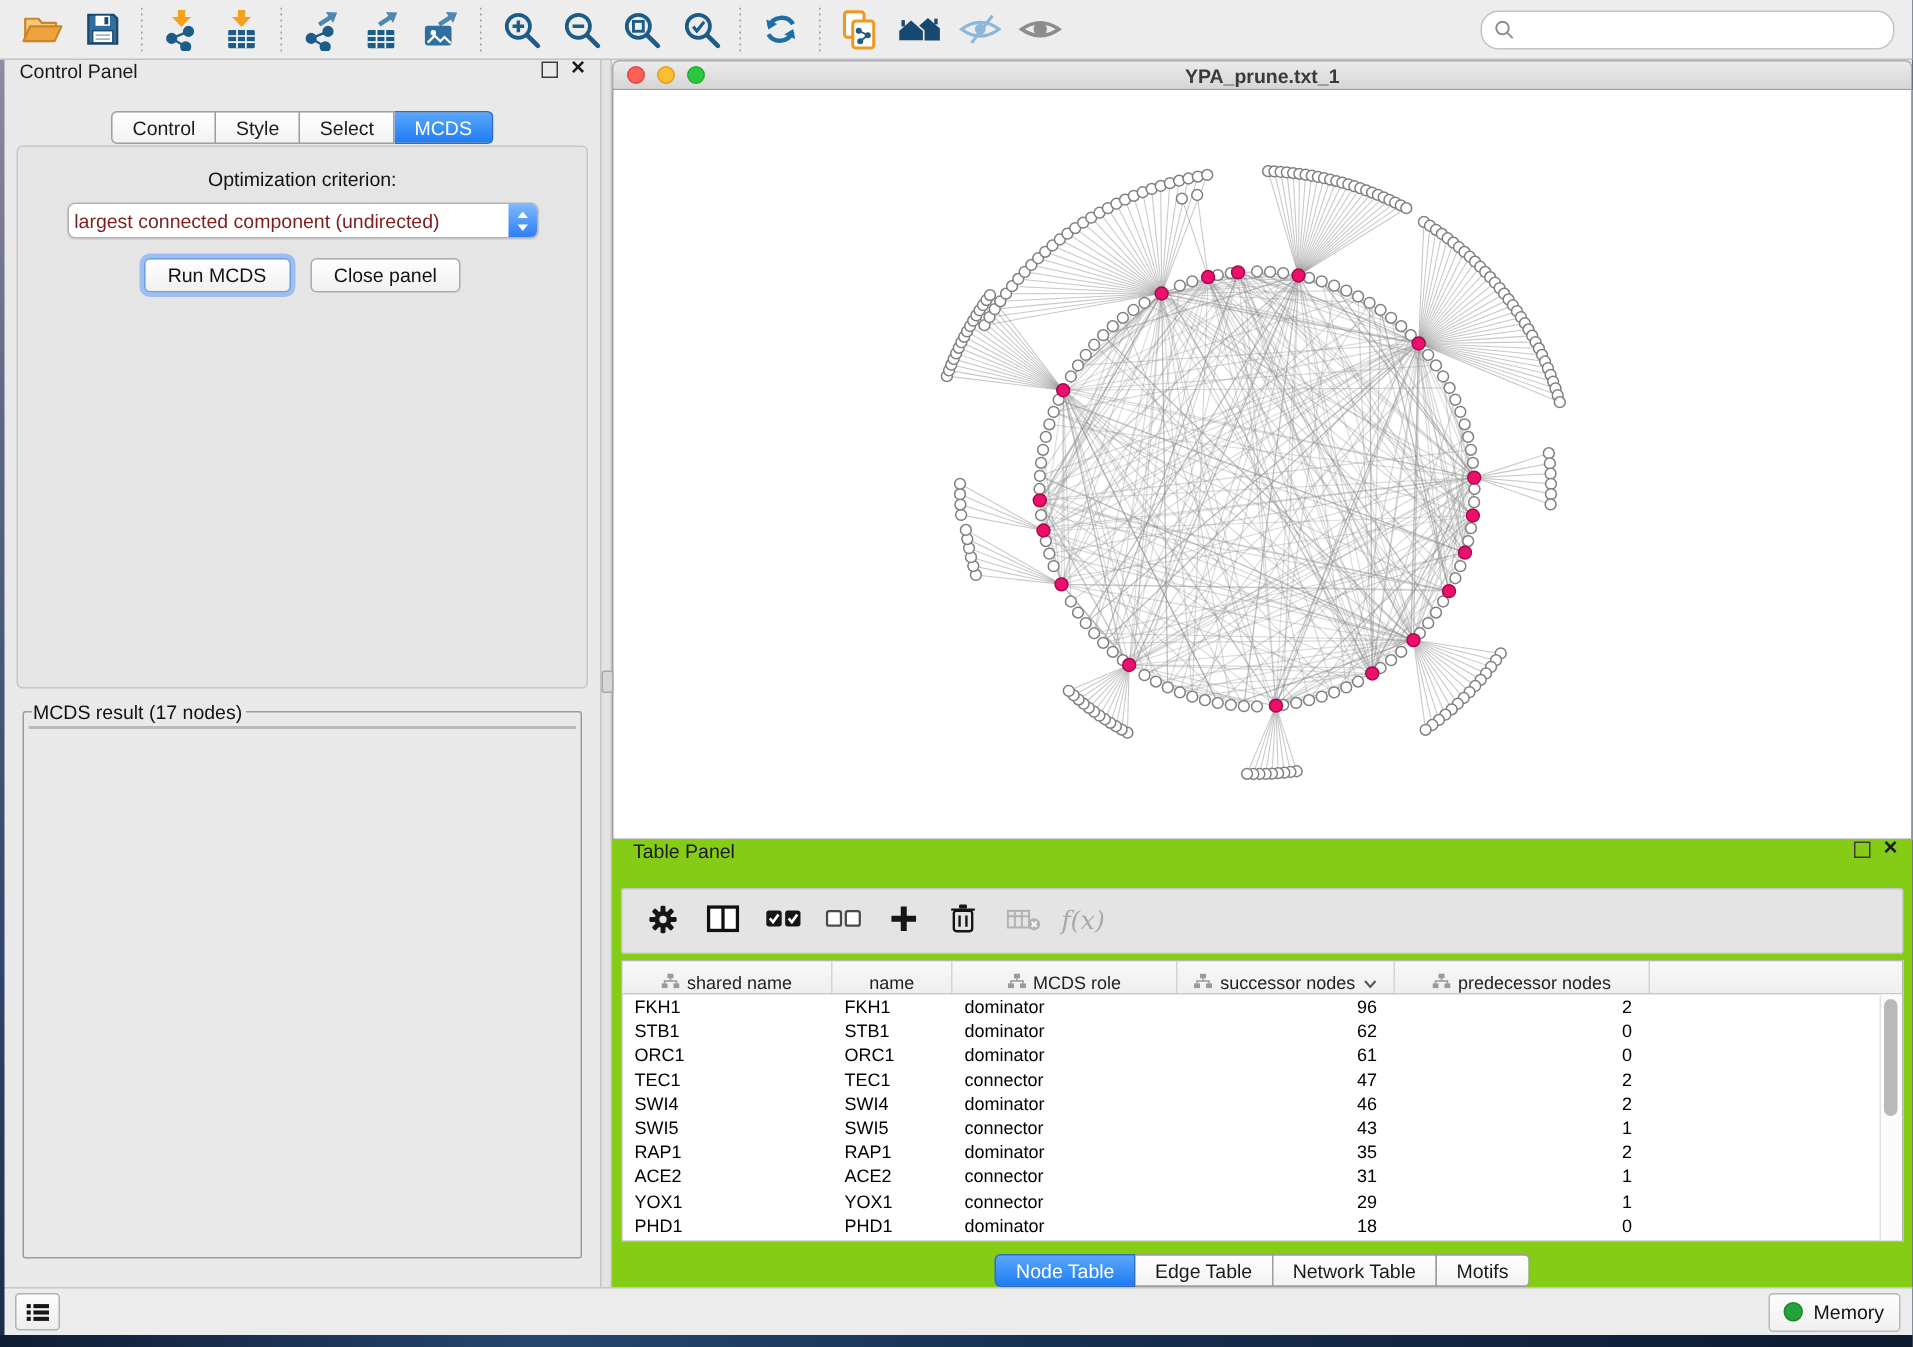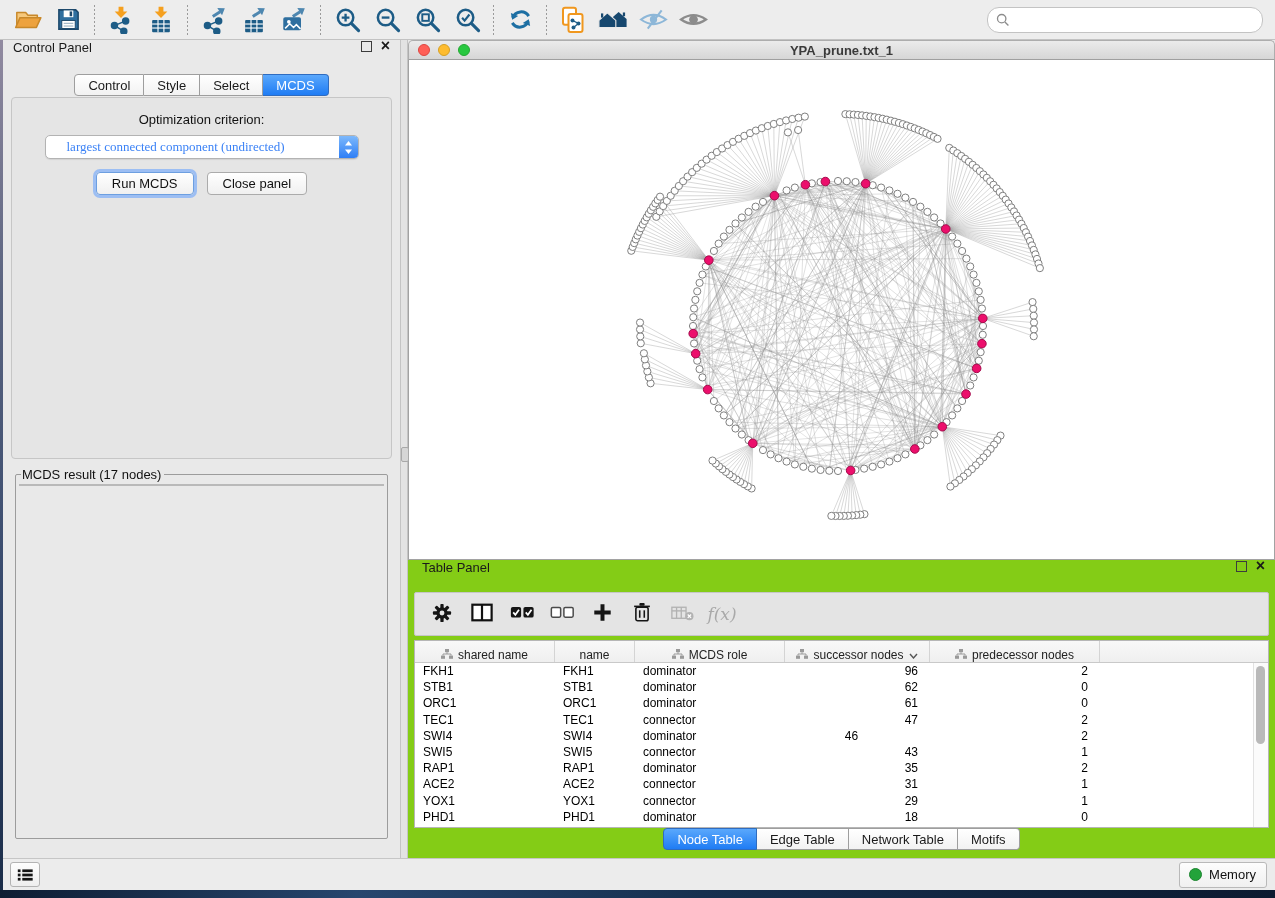--- a/index.html
+++ b/index.html
@@ -29,21 +29,21 @@
   .segbar{display:flex;justify-content:center;margin-top:6px;height:24px;}
   .seg{display:flex;align-items:center;justify-content:center;padding:0 13px;font-size:13px;color:#1a1a1a;
     background:linear-gradient(#ffffff,#f2f2f2);border:1px solid #9e9e9e;border-left-width:0;height:22px;box-sizing:border-box;}
   .seg:first-child{border-left-width:1px;border-radius:4px 0 0 4px;}
   .seg:last-child{border-radius:0 4px 4px 0;}
   .seg.active{background:linear-gradient(#5aa8fc,#1f7cf4);color:#fff;border-color:#2f6cc0;}
   
   .optbox{margin:-1px 8px 0 8px;height:362px;background:#e5e5e5;border:1px solid #c6c6c6;border-radius:4px;box-sizing:border-box;padding-top:14px;}
   .optlabel{text-align:center;font-size:13px;color:#111;margin-bottom:8px;}
   .selectbox{width:314px;height:24px;margin:0 auto;background:#fff;border:1px solid #b3b3b3;border-radius:5px;display:flex;align-items:center;box-sizing:border-box;box-shadow:0 1px 1px rgba(0,0,0,.08);}
-  .selectbox .selval{flex:1;font-size:13px;color:#3b82f6;padding-left:21px;white-space:nowrap;overflow:hidden;font-family:Liberation Serif, serif;}
+  .selectbox .selval{flex:1;font-size:13px;color:#7f1d1d;padding-left:4px;white-space:nowrap;overflow:hidden;}
   .stepper{width:19px;height:22px;margin:0;border-radius:0 4px 4px 0;background:linear-gradient(#7db9fc,#2e7ef5);display:flex;align-items:center;justify-content:center;}
   .btnrow{display:flex;justify-content:center;gap:13px;margin-top:13px;}
   .mbtn{height:23px;padding:0 15px;font-size:13px;color:#111;font-family:"Liberation Sans",sans-serif;
     background:linear-gradient(#ffffff,#f0f0f0);border:1px solid #ababab;border-radius:4px;}
   .mbtn.focus{box-shadow:0 0 0 3px rgba(116,169,250,.65);border-color:#6d9fe0;}
   
   fieldset.resultgrp{margin:8px 12px 0 12px;padding:0;border:1px solid #9c9c9c;border-radius:2px;height:372px;box-sizing:border-box;position:relative;background:#e9e9e9;}
   fieldset.resultgrp legend{font-size:13px;color:#111;margin-left:5px;padding:0 3px 0 1px;}
   .resultlist{position:absolute;left:3px;right:3px;top:2px;bottom:3px;background:#fff;border:1px solid #b9b9b9;overflow:hidden;}
   .list-scroll{position:absolute;right:0;top:0;bottom:0;width:14px;background:#f7f7f7;border-left:1px solid #ddd;}
@@ -69,21 +69,21 @@
   .tablewrap{margin:4px 6px 0 6px;height:188px;background:#fff;border:1px solid #b6b6b6;position:relative;box-sizing:border-box;overflow:hidden;}
   .thead{display:flex;height:22px;background:linear-gradient(#f8f8f8,#efefef);border-bottom:1px solid #c9c9c9;box-sizing:border-box;}
   .hcell{display:flex;align-items:flex-end;justify-content:center;gap:5px;font-size:12px;color:#222;border-right:1px solid #d4d4d4;box-sizing:border-box;height:100%;}
   .hfill{flex:1;border-right:0;}
   .trow{display:flex;height:16.2px;align-items:center;}
   .tcell{font-size:12px;color:#000;box-sizing:border-box;white-space:nowrap;overflow:hidden;}
   .tcell.left{padding-left:8px;text-align:left;}
   .tcell.right{padding-right:12px;text-align:right;}
   .tscroll{position:absolute;top:22px;right:0;bottom:0;width:14px;background:#fbfbfb;border-left:1px solid #e2e2e2;}
   .tthumb{position:absolute;left:2px;top:3px;width:9px;height:78px;background:#b9b9b9;border-radius:5px;}
-  .tabrow{height:30px;display:flex;align-items:flex-start;justify-content:center;}
+  .tabrow{height:30px;display:flex;align-items:flex-end;justify-content:center;}
   
   .statusbar{height:32px;background:#ececec;border-top:1px solid #c6c6c6;display:flex;align-items:center;padding:0 8px;box-sizing:border-box;}
   .listbtn{width:30px;height:25px;border:1px solid #b3b3b3;background:linear-gradient(#fdfdfd,#eee);border-radius:3px;display:flex;align-items:center;justify-content:center;margin-left:2px;}
   .memchip{margin-left:auto;height:24px;border:1px solid #b9b9b9;border-radius:3px;background:linear-gradient(#fdfdfd,#f0f0f0);display:flex;align-items:center;gap:7px;padding:0 10px 0 9px;font-size:13px;color:#111;}
   .memdot{width:11px;height:11px;border-radius:50%;background:#23a33a;border:1px solid #1d8530;}
 </style>
 </head>
 <body>
 
 <div class="desktop">
@@ -1254,21 +1254,21 @@
                   <div class="tcell left" style="width: 140px;">TEC1</div>
                   <div class="tcell left" style="width: 80px;">TEC1</div>
                   <div class="tcell left" style="width: 150px;">connector</div>
                   <div class="tcell right" style="width: 145px;">47</div>
                   <div class="tcell right" style="width: 170px;">2</div>
                 </div>
                 <div class="trow">
                   <div class="tcell left" style="width: 140px;">SWI4</div>
                   <div class="tcell left" style="width: 80px;">SWI4</div>
                   <div class="tcell left" style="width: 150px;">dominator</div>
-                  <div class="tcell right" style="width: 145px; text-align: center;">46</div>
+                  <div class="tcell right" style="width: 145px;">46</div>
                   <div class="tcell right" style="width: 170px;">2</div>
                 </div>
                 <div class="trow">
                   <div class="tcell left" style="width: 140px;">SWI5</div>
                   <div class="tcell left" style="width: 80px;">SWI5</div>
                   <div class="tcell left" style="width: 150px;">connector</div>
                   <div class="tcell right" style="width: 145px;">43</div>
                   <div class="tcell right" style="width: 170px;">1</div>
                 </div>
                 <div class="trow">

